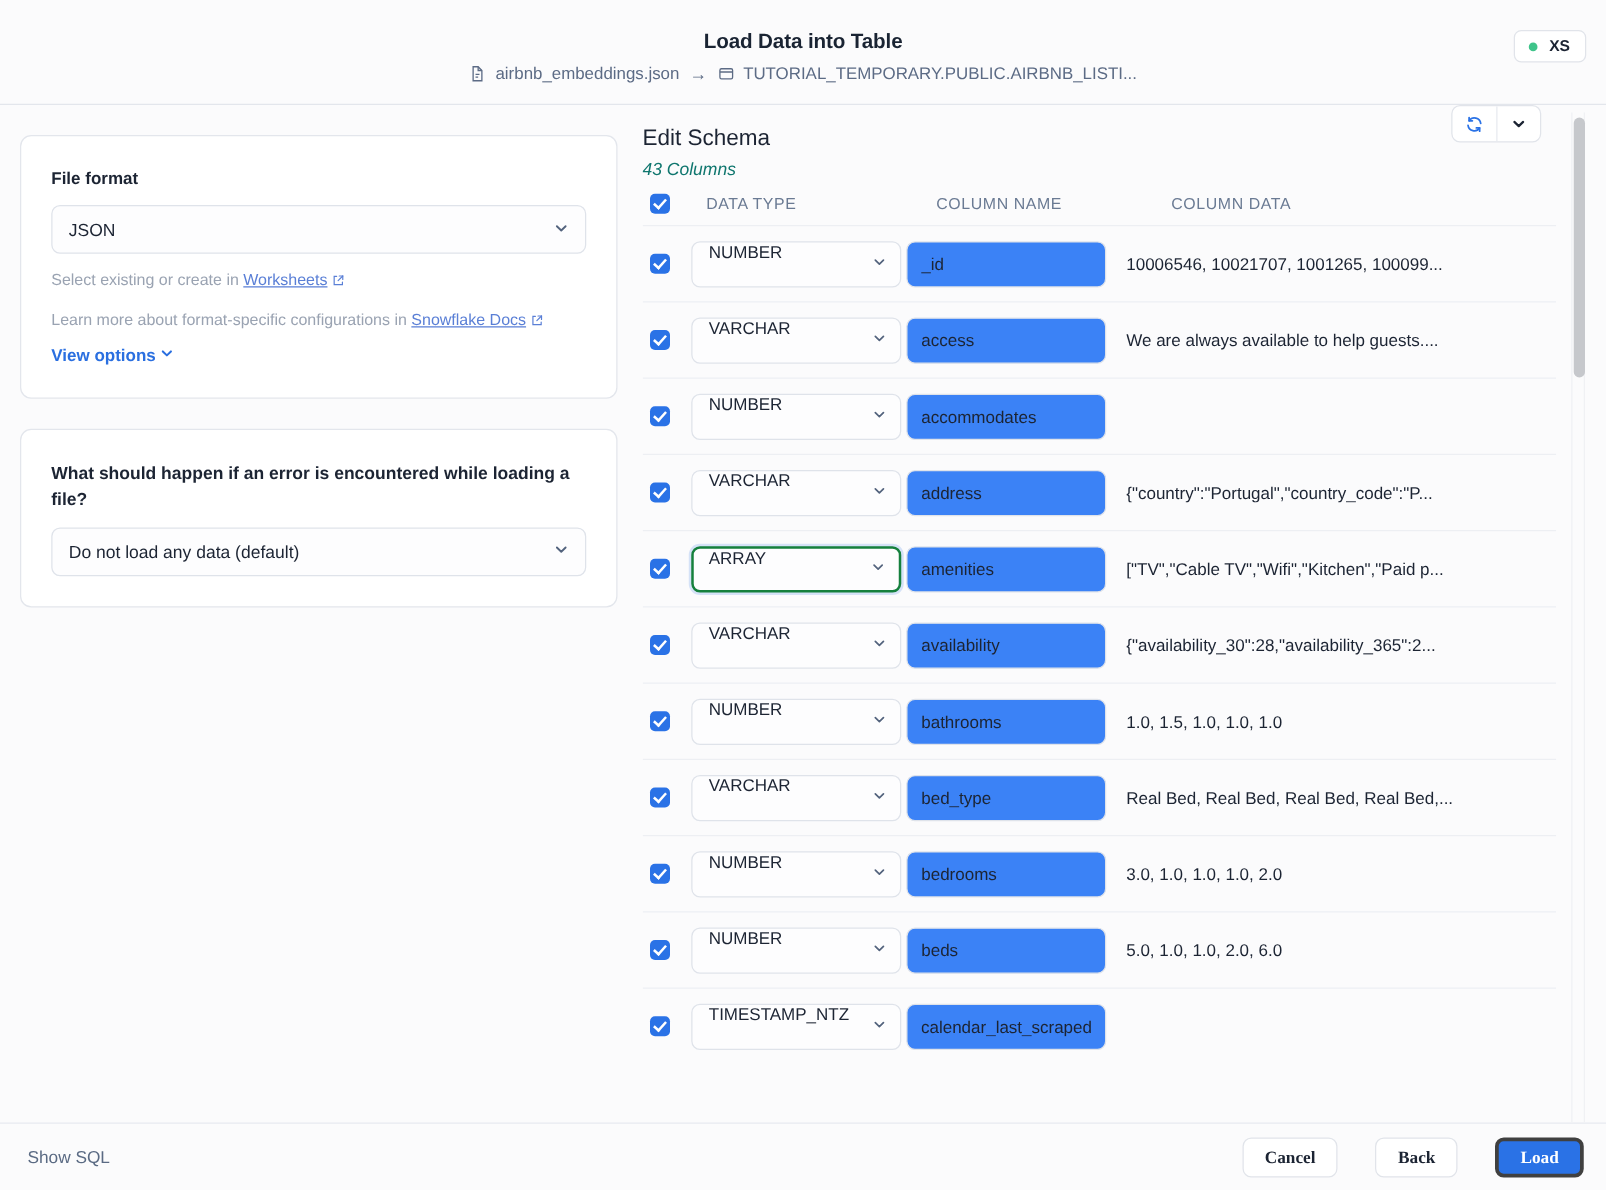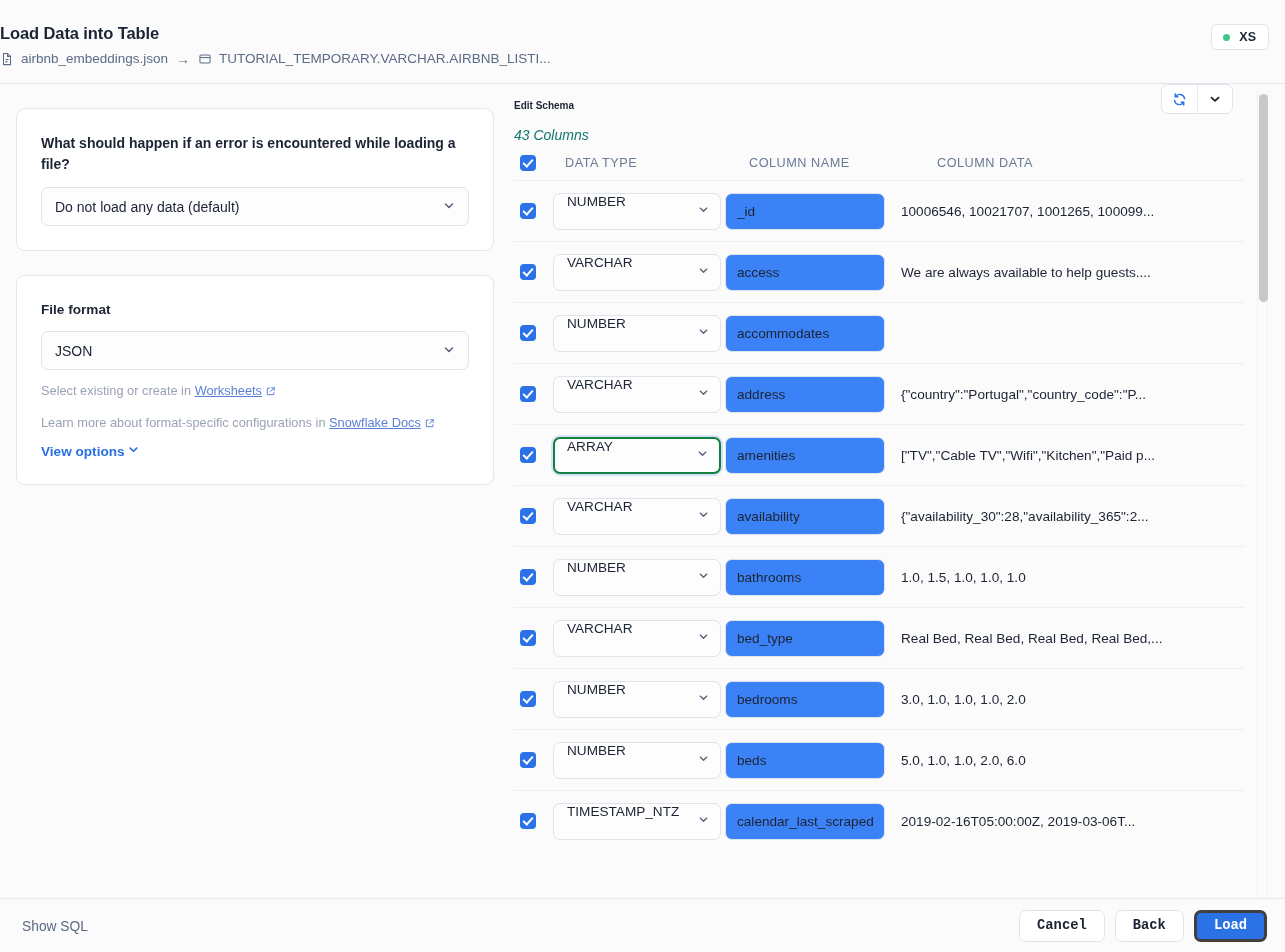--- a/index.html
+++ b/index.html
@@ -20,20 +20,21 @@
   
   .header {
     position: relative;
     height: 84px;
     border-bottom: 1px solid #e3e6ec;
     background: #fbfbfc;
   }
   .header-center {
     position: absolute;
     left: 0; right: 0; top: 22px;
+    text-align: center;
   }
   .header-title {
     font-size: 16.5px;
     font-weight: bold;
     color: #1a2433;
     letter-spacing: -0.1px;
     line-height: 22px;
   }
   .breadcrumb {
     margin-top: 6px;
@@ -174,22 +175,22 @@
     overflow: hidden;
   }
   .schema-head {
     position: absolute;
     left: 0; top: 0; right: 0;
     height: 62px;
   }
   .schema-title {
     position: absolute;
     left: 0; top: 16px;
-    font-size: 10px;
-    font-weight: bold;
+    font-size: 18px;
+    font-weight: normal;
     color: #1c2433;
   }
   .schema-count {
     position: absolute;
     left: 0; top: 43px;
     font-size: 14px;
     color: #0f766e;
     font-style: italic;
   }
 
@@ -355,27 +356,28 @@
     right: 18px;
     top: 50%;
     transform: translateY(-50%);
     display: flex;
     gap: 10px;
   }
   .btn {
     height: 32px;
     padding: 0 17px;
     border-radius: 7px;
-    font-family: Liberation Mono, monospace;
+    font-family: Liberation Serif, serif;
     font-size: 13.8px;
     font-weight: bold;
     display: flex;
     align-items: center;
     justify-content: center;
     cursor: pointer;
+    margin-left: 20px;
   }
   .btn-secondary {
     background: #ffffff;
     border: 1px solid #e1e4ea;
     color: #1c2433;
   }
   .btn-primary {
     background: #2a72e6;
     border: 3px solid #404040;
     color: #ffffff;
@@ -399,46 +401,34 @@
         <span>airbnb_embeddings.json</span>
       </span>
       <span class="arrow-glyph">→</span>
       <span class="crumb">
         <span>
           <svg width="14" height="14" viewBox="0 0 16 16" fill="none" stroke="#5c6b85" stroke-width="1.2">
             <rect x="2.2" y="3.4" width="11.6" height="9.2" rx="1.4"></rect>
             <path d="M2.2 6.4h11.6"></path>
           </svg>
         </span>
-        <span>TUTORIAL_TEMPORARY.VARCHAR.AIRBNB_LISTI...</span>
+        <span>TUTORIAL_TEMPORARY.PUBLIC.AIRBNB_LISTI...</span>
       </span>
     </div>
   </div>
 
   <div class="warehouse-badge">
     <span class="status-dot"></span>
     <span>XS</span>
   </div>
 </div>
 
 <div class="content">
 
   <div class="left-col">
-
-    <div class="card">
-      <div class="question-label">What should happen if an error is encountered while loading a file?</div>
-      <div class="select">
-        <span>Do not load any data (default)</span>
-        <span class="chev">
-          <svg width="14" height="14" viewBox="0 0 16 16" fill="none" stroke="#53637d" stroke-width="1.7" stroke-linecap="round" stroke-linejoin="round">
-            <path d="M4 6.3L8 10.2 12 6.3"></path>
-          </svg>
-        </span>
-      </div>
-    </div>
 
     <div class="card">
       <div class="field-label">File format</div>
 
       <div class="select">
         <span>JSON</span>
         <span class="chev">
           <svg width="14" height="14" viewBox="0 0 16 16" fill="none" stroke="#53637d" stroke-width="1.7" stroke-linecap="round" stroke-linejoin="round">
             <path d="M4 6.3L8 10.2 12 6.3"></path>
           </svg>
@@ -458,20 +448,32 @@
               <path d="M6.3 3H3.4v9.6H13V9.7"></path>
               <path d="M9.3 2.6H13.4V6.7"></path>
               <path d="M13.4 2.6L8 8"></path>
             </svg></span>
       </div>
 
       <div class="view-options">
         <span>View options</span>
         <span>
           <svg width="13" height="13" viewBox="0 0 16 16" fill="none" stroke="#2a6fe0" stroke-width="2" stroke-linecap="round" stroke-linejoin="round">
+            <path d="M4 6.3L8 10.2 12 6.3"></path>
+          </svg>
+        </span>
+      </div>
+    </div>
+
+    <div class="card">
+      <div class="question-label">What should happen if an error is encountered while loading a file?</div>
+      <div class="select">
+        <span>Do not load any data (default)</span>
+        <span class="chev">
+          <svg width="14" height="14" viewBox="0 0 16 16" fill="none" stroke="#53637d" stroke-width="1.7" stroke-linecap="round" stroke-linejoin="round">
             <path d="M4 6.3L8 10.2 12 6.3"></path>
           </svg>
         </span>
       </div>
     </div>
 
   </div>
 
   <div class="right-col">
 
@@ -661,21 +663,20 @@
             </div>
             <div class="c-type">
               <div class="type-select">
                 <span>TIMESTAMP_NTZ</span>
                 <span class="chev"><svg width="13" height="13" viewBox="0 0 16 16" fill="none" stroke="#53637d" stroke-width="1.7" stroke-linecap="round" stroke-linejoin="round">
                     <path d="M4 6.3L8 10.2 12 6.3"></path>
                   </svg></span>
               </div>
             </div>
             <div class="c-name"><input class="name-input" type="text" value="calendar_last_scraped" style=""></div>
-            <div class="c-data data-cell">2019-02-16T05:00:00Z, 2019-03-06T...</div>
           </div>
         </div>
     </div>
 
     <div class="scroll-track">
       <div class="scroll-thumb"></div>
     </div>
 
   </div>
 </div>

